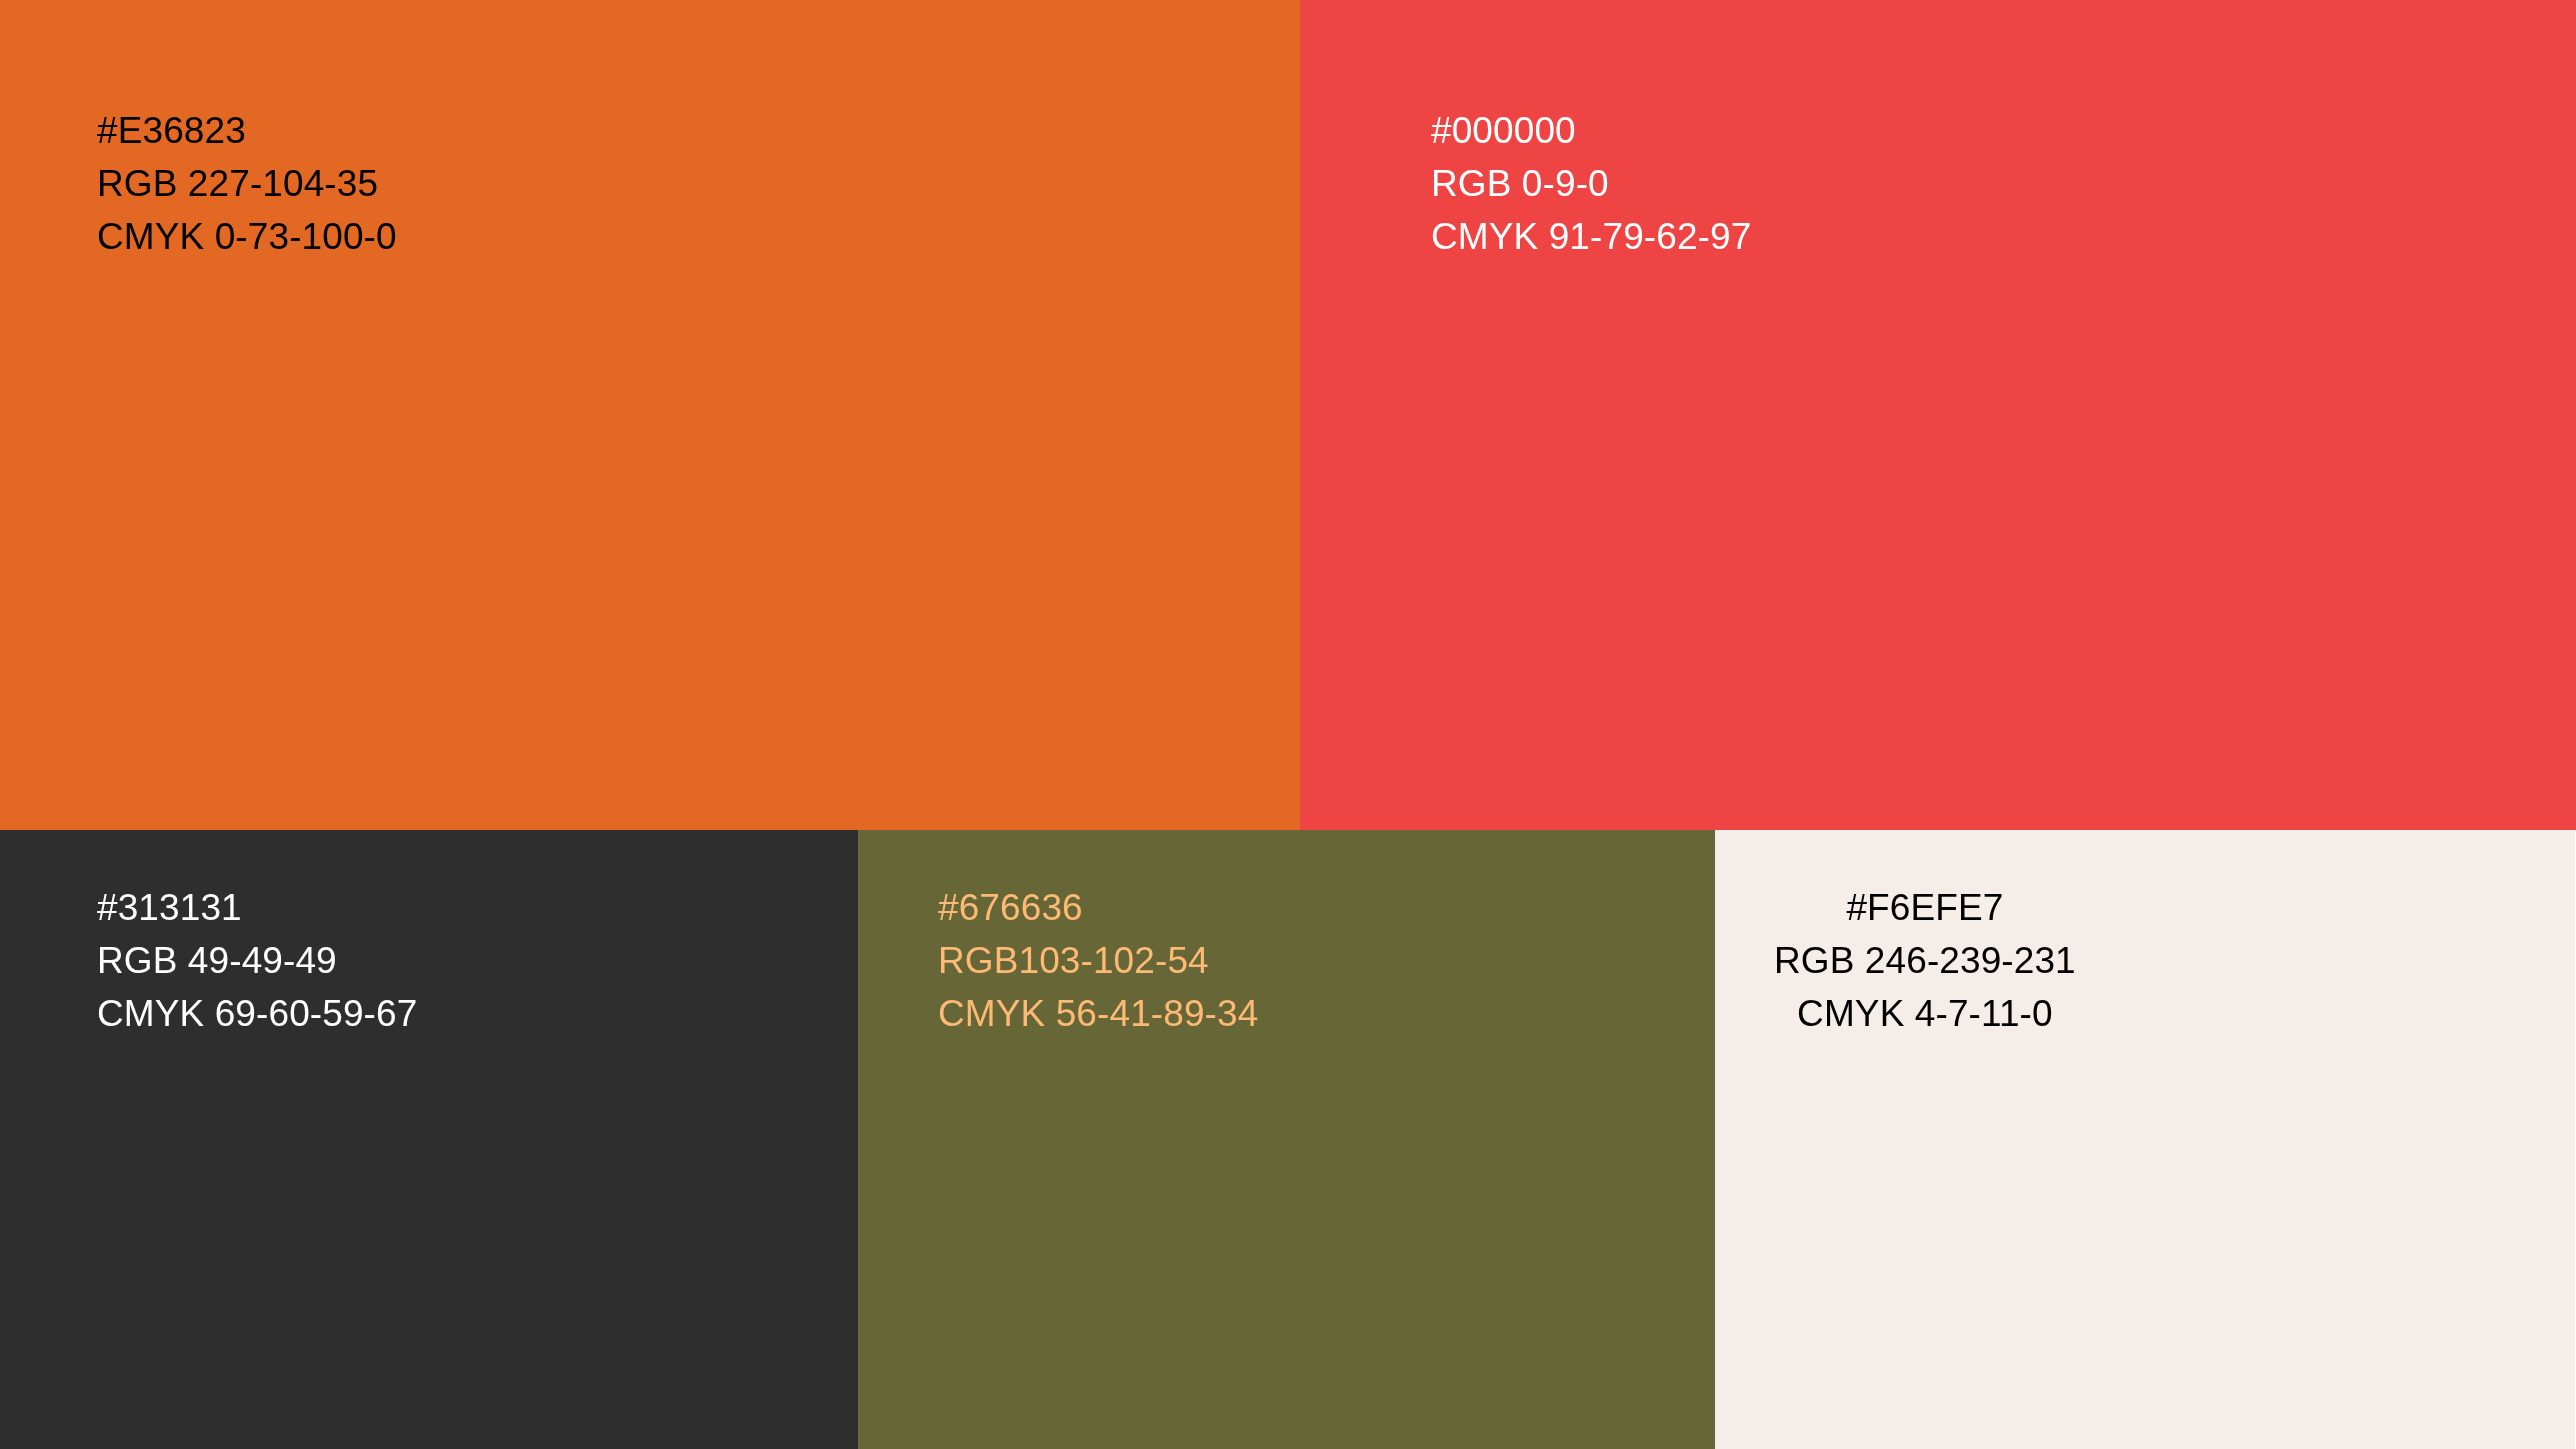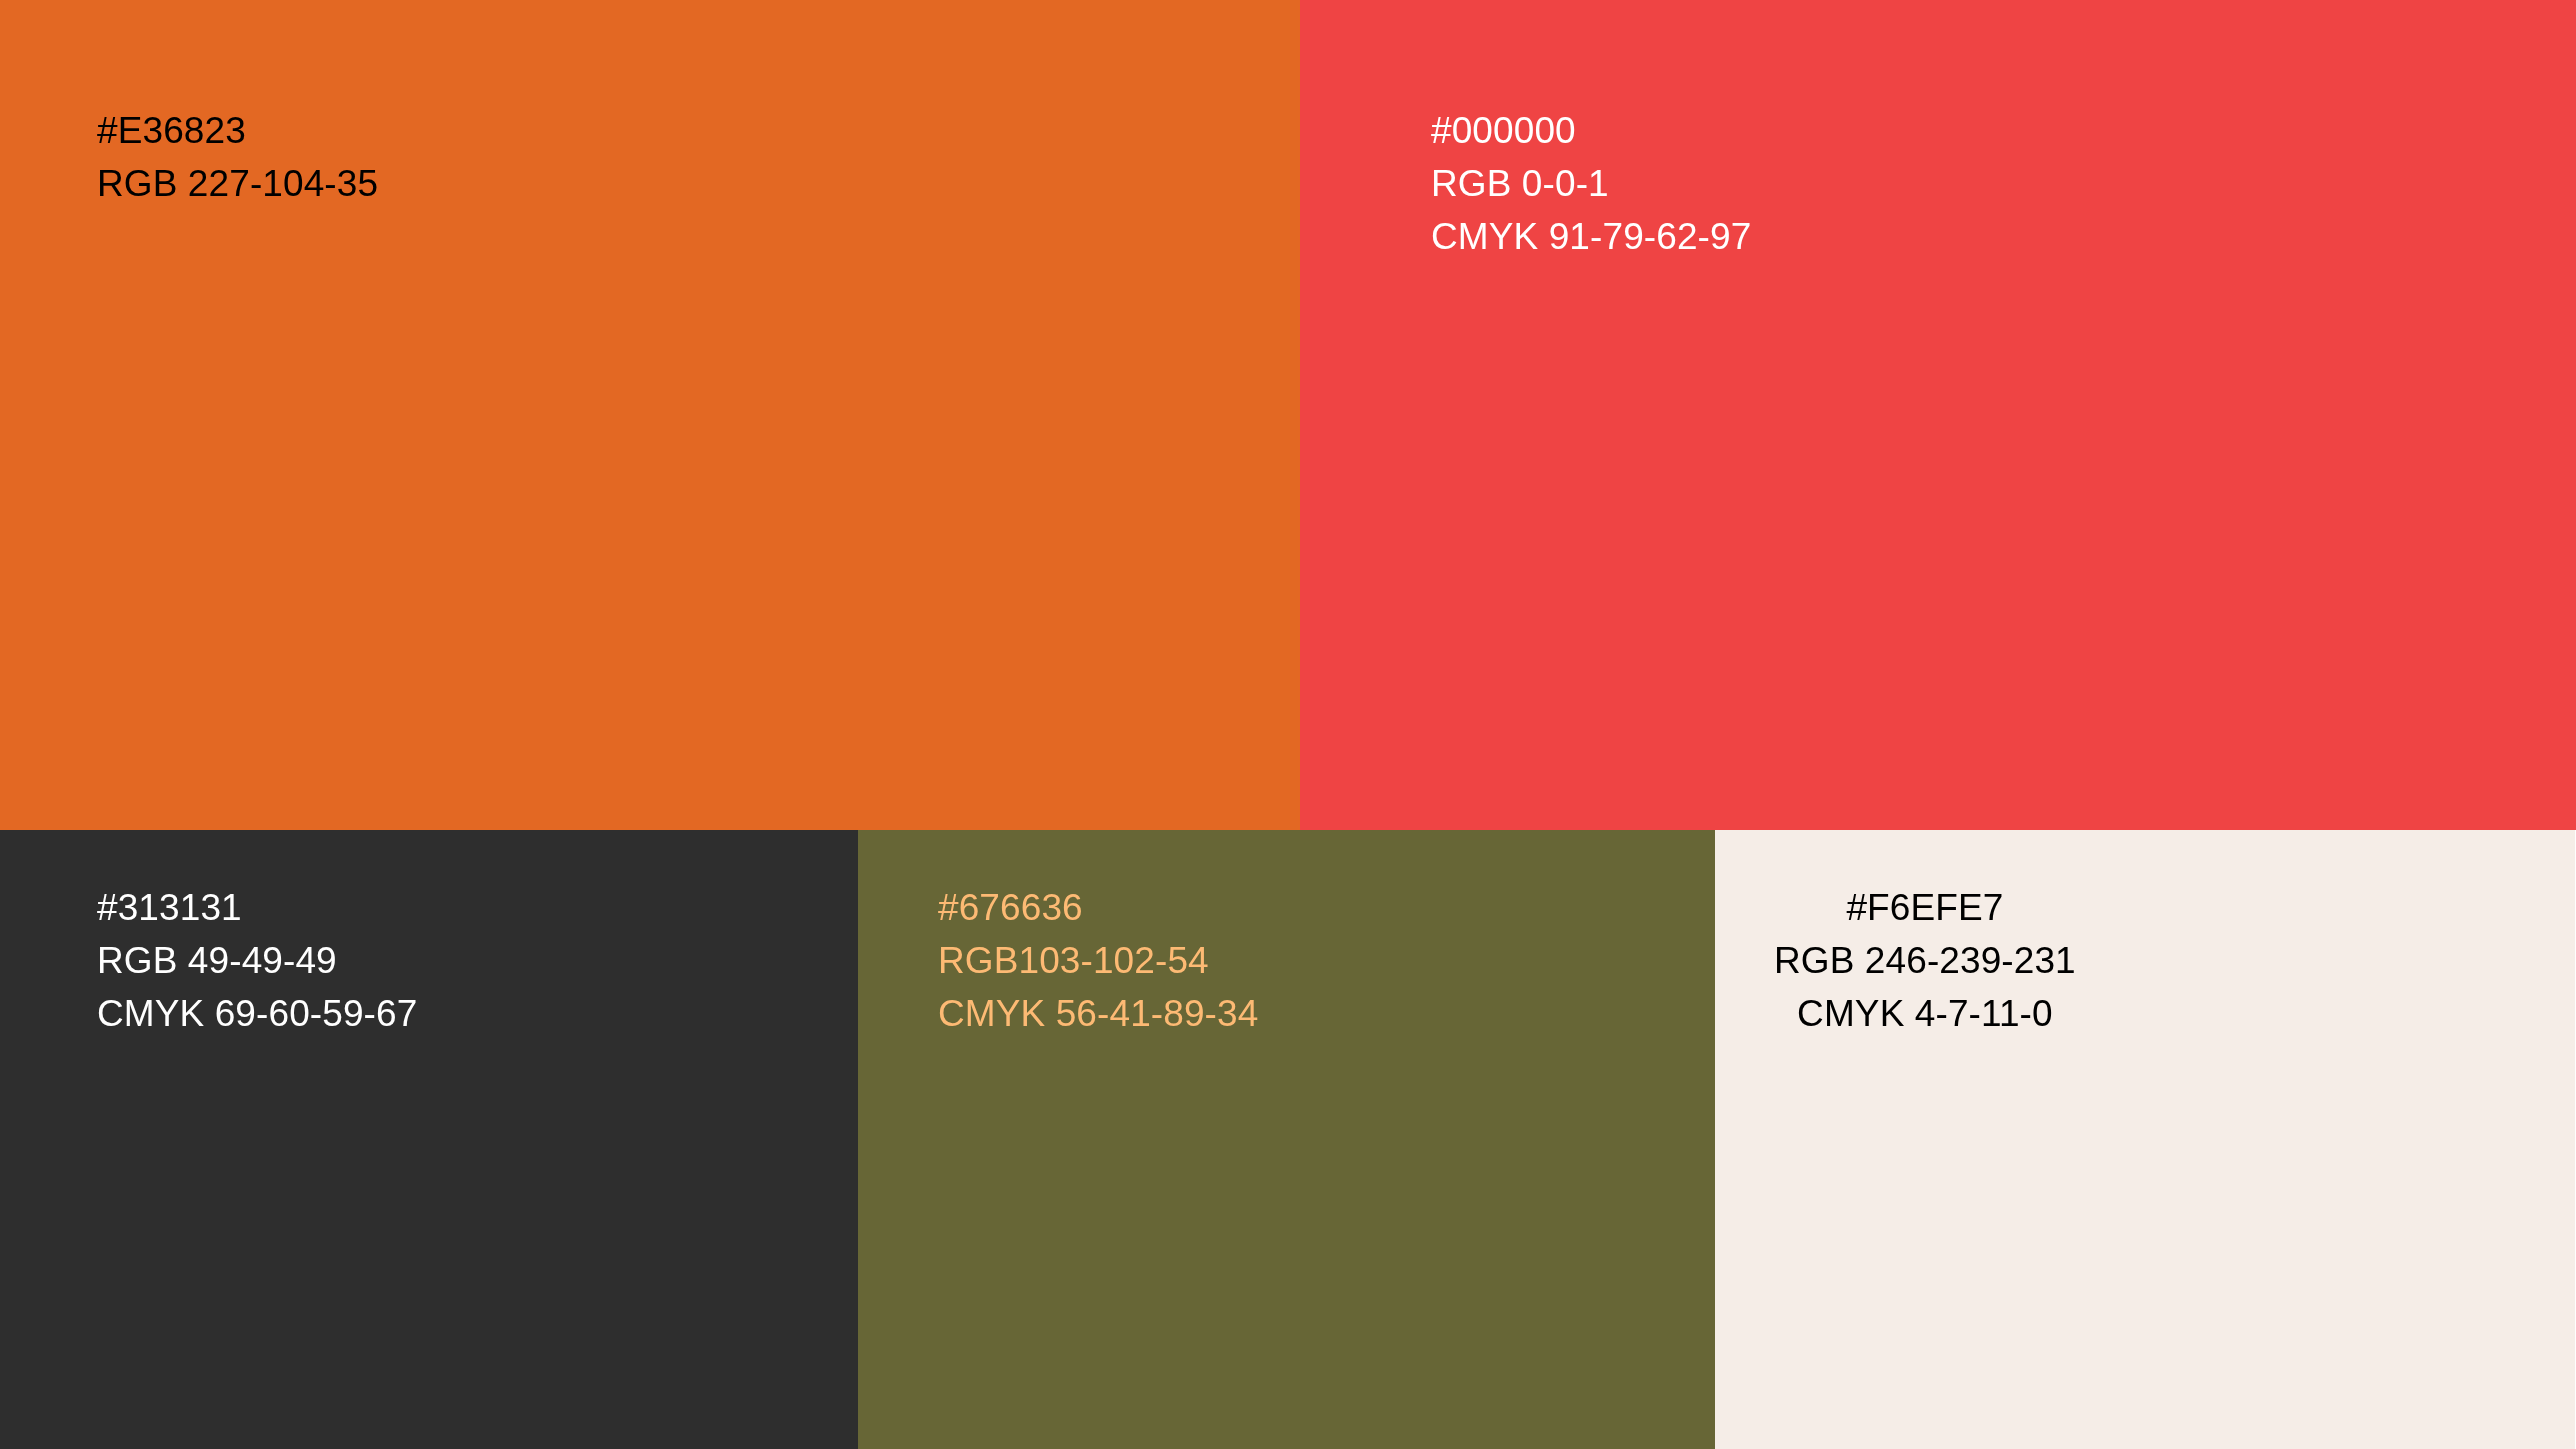--- a/index.html
+++ b/index.html
@@ -71,27 +71,28 @@
 <body>
 
 <div class="palette">
 
   <div class="row row-top">
 
     <div class="swatch sw-orange" style="background:#E36823;">
       <div class="swatch-info" style="color:#000000;">
         <div class="line">#E36823</div>
         <div class="line">RGB 227-104-35</div>
+        <div class="line">CMYK 0-73-100-0</div>
       </div>
     </div>
 
     <div class="swatch sw-black" style="background:#ef4444;">
       <div class="swatch-info" style="color:#FFFFFF;">
         <div class="line">#000000</div>
-        <div class="line">RGB 0-0-1</div>
+        <div class="line">RGB 0-9-0</div>
         <div class="line">CMYK 91-79-62-97</div>
       </div>
     </div>
 
   </div>
 
   <div class="row row-bottom">
 
     <div class="swatch sw-charcoal" style="background:#2E2E2E;">
       <div class="swatch-info" style="color:#FFFFFF;">

